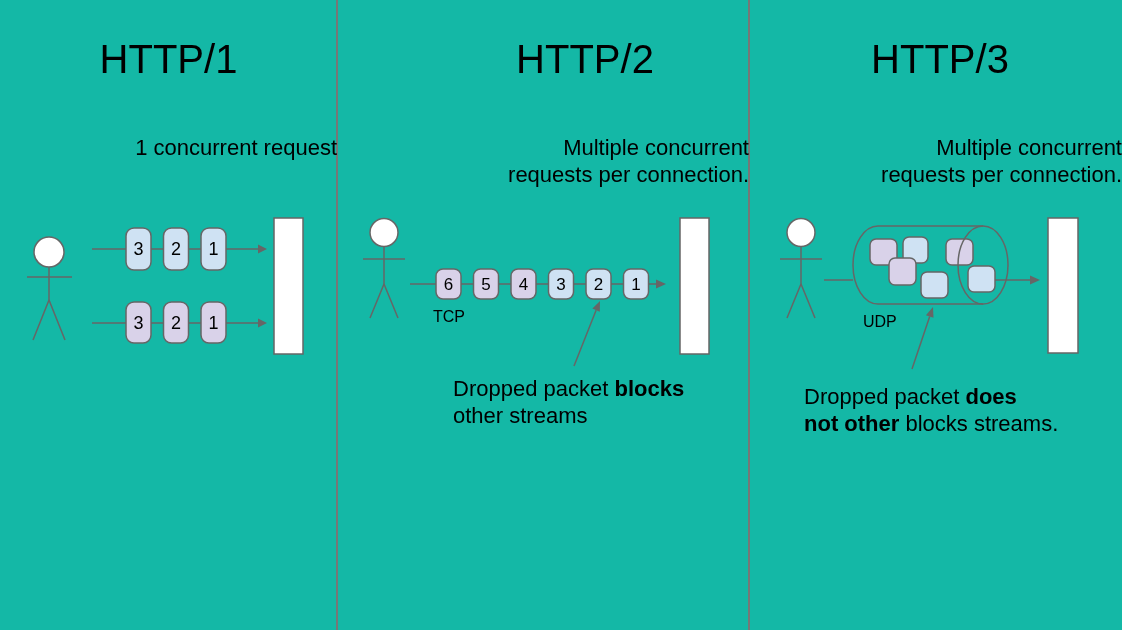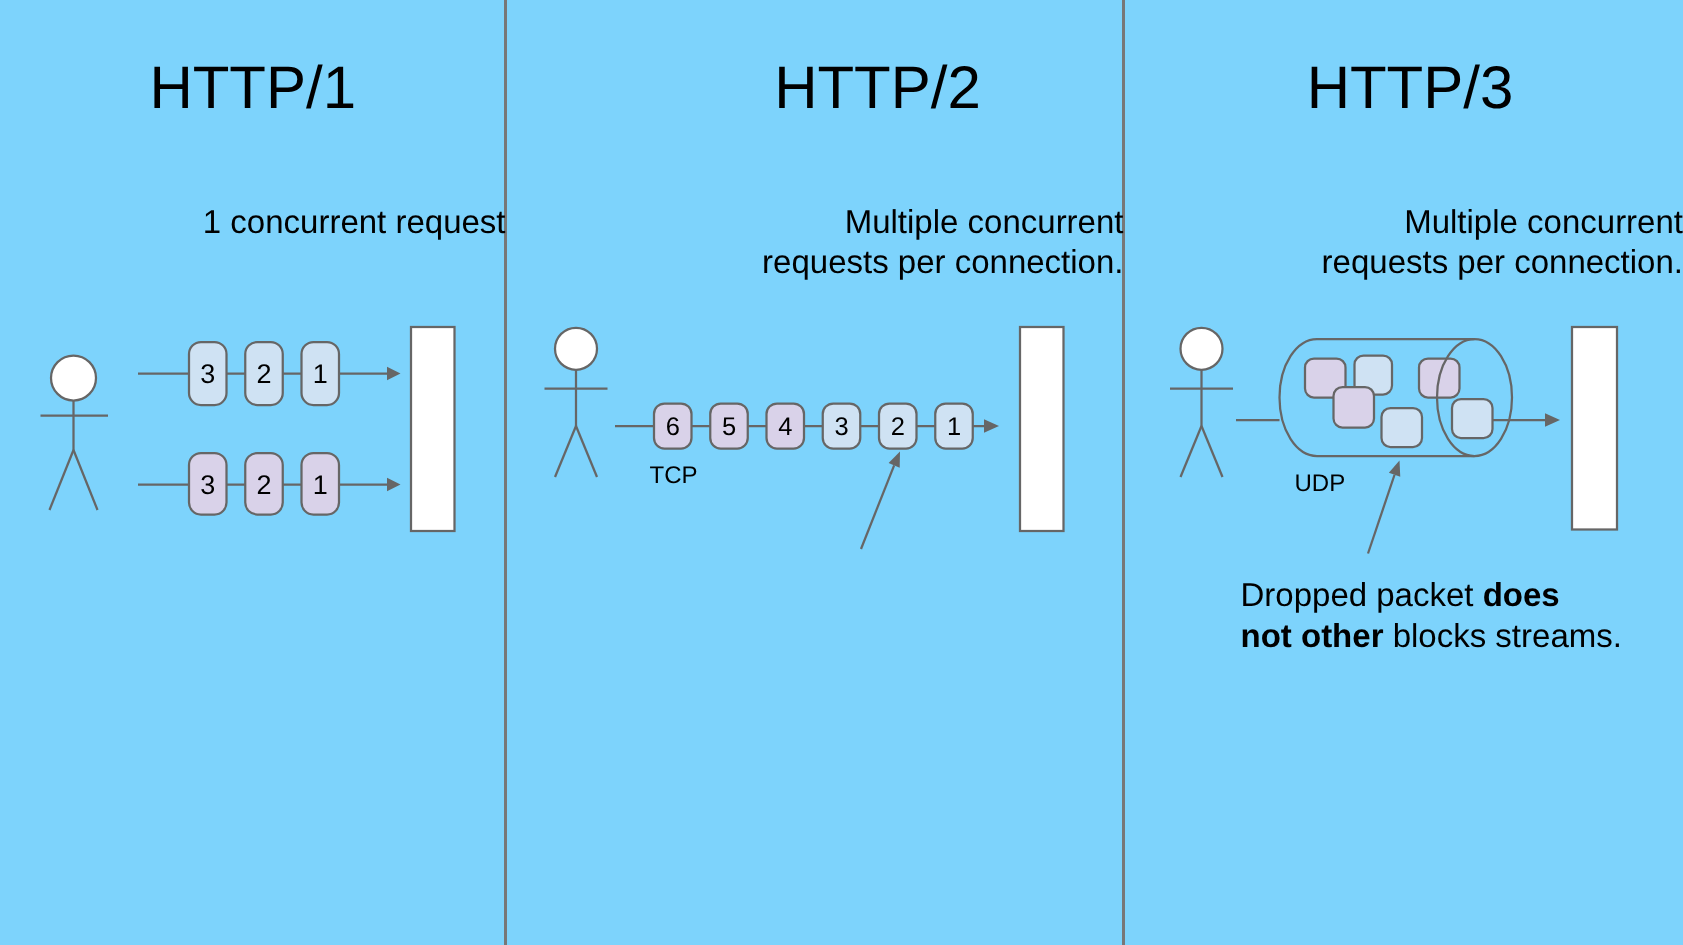--- a/index.html
+++ b/index.html
@@ -1,18 +1,18 @@
 <!DOCTYPE html>
 <html><head>
 <meta charset="utf-8">
 <style>
   html,body{margin:0;padding:0;background:#fff;}
   body{width:1122px;height:630px;overflow:hidden;
        font-family:"Liberation Sans","DejaVu Sans",sans-serif;color:#000;}
-  #canvas{position:relative;width:1122px;height:630px;background:#7dd3fc;}
+  #canvas{position:relative;width:1122px;height:630px;background:#14b8a6;}
   .divider{position:absolute;top:0;bottom:0;width:1.5px;background:#777;}
   .col-title{position:absolute;top:35px;line-height:48px;font-size:40px;
              font-weight:400;text-align:center;white-space:nowrap;}
   .col-subtitle{position:absolute;top:134px;font-size:22px;line-height:27px;
                 text-align:right;white-space:nowrap;}
   .annotation{position:absolute;font-size:22px;line-height:27px;text-align:left;
               white-space:nowrap;}
   .diagram{position:absolute;}
   svg line, svg path, svg ellipse{stroke:#666;stroke-width:1.5;fill:none;}
   svg rect{stroke:#666;stroke-width:1.5;}
@@ -118,18 +118,22 @@
     <ellipse cx="983" cy="265" rx="25" ry="39"></ellipse>
     <rect x="968" y="266" width="27" height="26" rx="6" fill="#cfe2f3"></rect>
     <line x1="995" y1="280" x2="1030" y2="280"></line>
     <polygon points="1030,275.5 1040,280 1030,284.5"></polygon>
     <text x="863" y="327" font-size="16">UDP</text>
     <line x1="912" y1="369" x2="929.7" y2="316.5"></line>
     <polygon points="933,307 933.5,317.8 925.9,315.2"></polygon>
     <rect class="server" x="1048" y="218" width="30" height="135"></rect>
   </svg>
 
-  <div class="annotation" style="left:827px;top:383px">
+  <div class="annotation" style="left:453px;top:375px">
+    <div><span>Dropped packet </span><b>blocks</b></div>
+    <div><span>other streams</span></div>
+  </div>
+  <div class="annotation" style="left:804px;top:383px">
     <div><span>Dropped packet </span><b>does</b></div>
     <div><b>not other</b><span> blocks streams.</span></div>
   </div>
 
 </div>
 
 </body></html>

